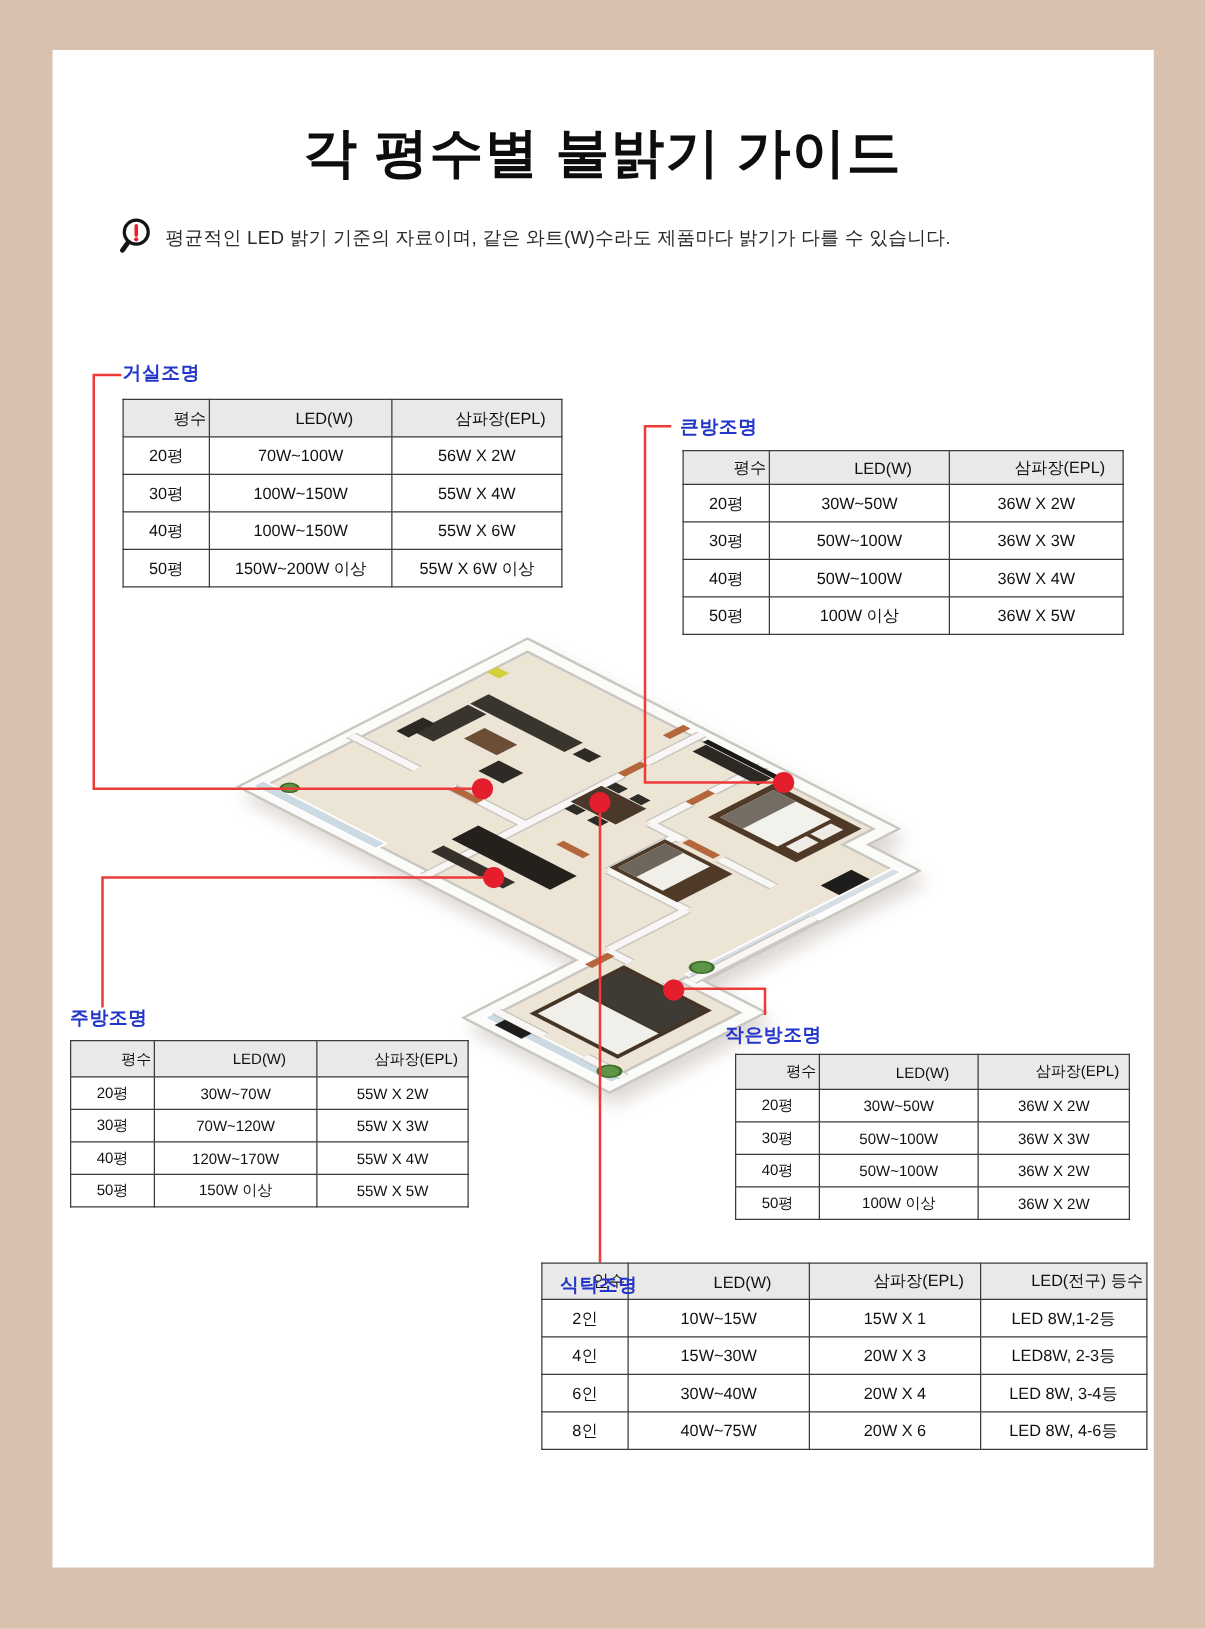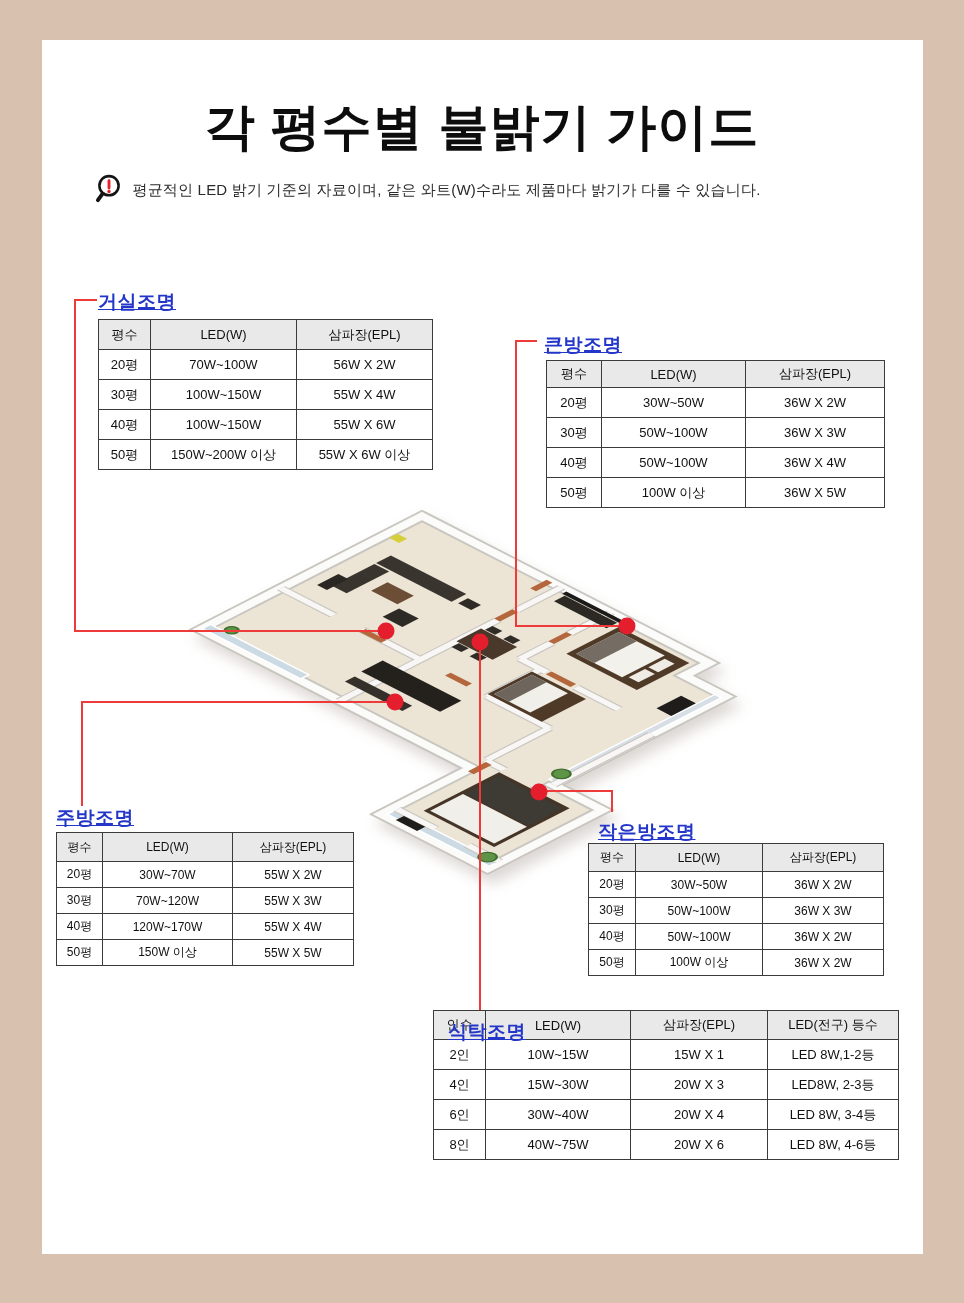--- a/index.html
+++ b/index.html
@@ -8,50 +8,50 @@
     background:var(--c-page_bg,#d8c1af);
     font-family:"Liberation Sans","DejaVu Sans",sans-serif;
   }
   .page{position:absolute;inset:0;width:964px;height:1303px;}
   .card{
     position:absolute;left:42px;top:40px;width:881px;height:1214px;
     background:var(--c-card_bg,#ffffff);
   }
   .title{
     position:absolute;left:0;top:94px;width:964px;margin:0;
-    text-align:center;font-size:50px;font-weight:900;letter-spacing:1px;
+    text-align:center;font-size:43px;font-weight:900;letter-spacing:1px;
     color:var(--c-title,#0d0d0d);
   }
   .disclaimer{
     position:absolute;left:0;top:174px;width:856px;
     display:flex;align-items:center;justify-content:center;gap:9px;
   }
   .disclaimer .txt{font-size:15px;color:#2a2a2a;letter-spacing:0.2px;}
   .mag{width:28px;height:32px;flex:0 0 auto;}
 
   .floorplan{
     position:absolute;left:150px;top:500px;width:620px;height:412px;z-index:2;
     filter:drop-shadow(5px 9px 7px rgba(95,75,55,.22));
   }
   .overlay{
     position:absolute;left:0;top:0;width:964px;height:1303px;z-index:4;
     pointer-events:none;
   }
 
   .sec-label{
-    position:absolute;z-index:6;font-size:19px;font-weight:bold;
-    color:var(--c-label_blue,#2336c9);letter-spacing:0.5px;white-space:nowrap;text-decoration:underline;
+    position:absolute;z-index:6;font-size:15px;font-weight:bold;
+    color:var(--c-label_blue,#2336c9);letter-spacing:0.5px;white-space:nowrap;
   }
   .tbl{position:absolute;z-index:5;border-collapse:collapse;background:#fff;}
   .tbl td{
     border:1px solid var(--c-table_border,#3b3b3b);
     text-align:center;vertical-align:middle;
     font-size:13px;color:#101010;padding:0 2px;white-space:nowrap;
   }
-  .tbl .hd td{background:var(--c-header_bg,#e9e9e9);}
+  .tbl .hd td{background:var(--c-header_bg,#e9e9e9);padding-left:40px;}
   .t-small td{font-size:12px;}
   .r30 td{height:29px;} .r27 td{height:26px;} .r26 td{height:25px;} .r29 td{height:28px;} .r28 td{height:27px;}
 </style>
 </head>
 <body>
 
 <div class="page">
   <div class="card"></div>
 
   <h1 class="title">각 평수별 불밝기 가이드</h1>
@@ -250,21 +250,21 @@
           <td>55W X 4W</td>
         </tr>
     <tr class="r26">
           <td>50평</td>
           <td>150W 이상</td>
           <td>55W X 5W</td>
         </tr>
   </tbody>
     </table>
 
-  <div class="sec-label" style="left:598px;top:819px;">작은방조명</div>
+  <div class="sec-label" style="left:580px;top:819px;">작은방조명</div>
   <table class="tbl t-small" style="left:588px;top:843px;">
     <colgroup>
         <col style="width:47px">
         <col style="width:127px">
         <col style="width:121px">
       </colgroup>
     <tbody>
         <tr class="hd r28">
           <td>평수</td>
           <td>LED(W)</td>

